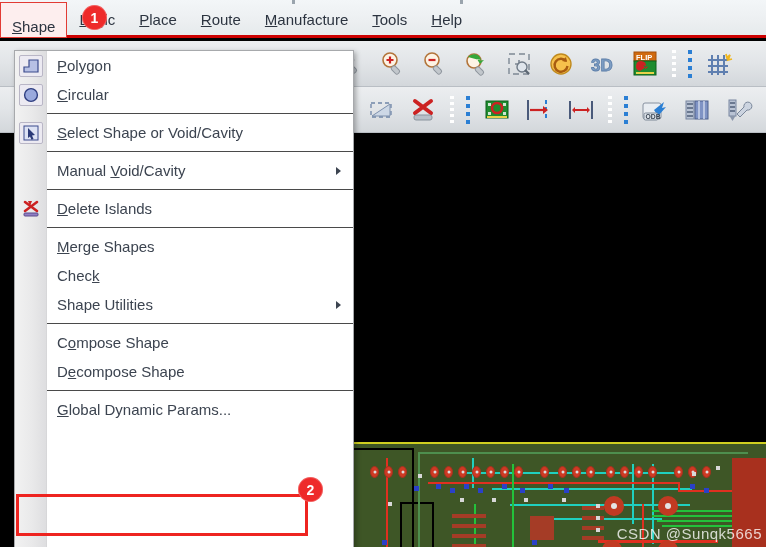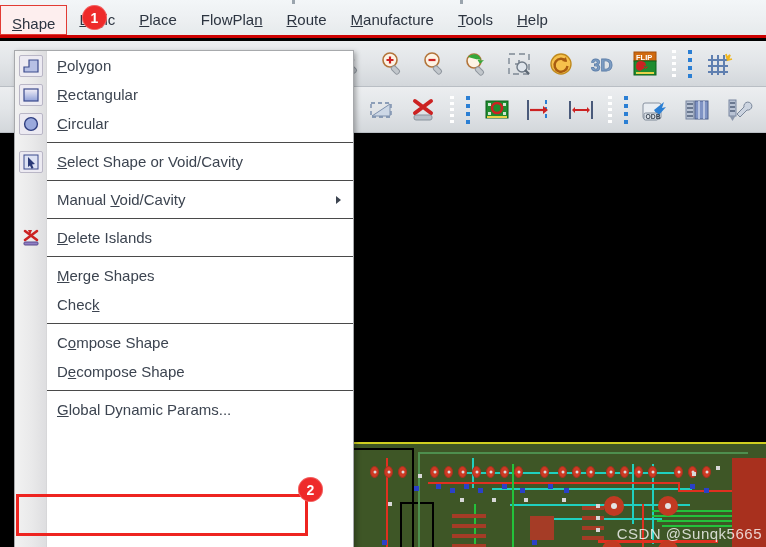--- a/index.html
+++ b/index.html
@@ -33,21 +33,21 @@
     color: #2c3440;
     padding: 3px 12px 4px 12px;
     white-space: nowrap;
     line-height: 1;
   }
   .menu-top u { text-decoration: underline; }
   .menu-top.active {
     background: #fdeeee;
     border: 1.5px solid #e23b34;
     color: #2c3440;
-    padding: 10px 11px 3px 11px;
+    padding: 16px 11px 3px 11px;
   }
   .tick {
     position:absolute; width:3px; height:4px; background:#9aa4ad; top:0;
   }
 
   
   .toolbar {
     position: absolute;
     background: linear-gradient(180deg,#eceef0 0%,#e2e5e8 48%,#d3d7db 100%);
     border-bottom: 1px solid #b9bec4;
@@ -199,21 +199,20 @@
 
 <div id="app">
 
   <div class="menubar">
     <div class="tick" style="left:292px;"></div>
     <div class="tick" style="left:460px;"></div>
     <div class="menubar-items">
       <div class="menu-top active"><u>S</u>hape</div>
       <div class="menu-top"><u>L</u>ogic</div>
       <div class="menu-top"><u>P</u>lace</div>
-      <div class="menu-top">FlowPla<u>n</u></div>
       <div class="menu-top"><u>R</u>oute</div>
       <div class="menu-top"><u>M</u>anufacture</div>
       <div class="menu-top"><u>T</u>ools</div>
       <div class="menu-top"><u>H</u>elp</div>
     </div>
   </div>
 
   <div class="toolbar" id="toolbar-row1">
     <div class="tb-icons" style="left:330px;">
       <div class="tb-btn">
@@ -538,34 +537,20 @@
     <div class="mi">
       <span class="mi-ico framed">
         <svg width="16" height="15" viewBox="0 0 16 15">
           <path d="M1 9h5V2h9v12H1z" fill="#b7c0e4" stroke="#3b4a8c" stroke-width="1.2"></path>
         </svg>
       </span>
       <span class="lbl"><u>P</u>olygon</span>
     </div>
     <div class="mi">
       <span class="mi-ico framed">
-        <svg width="16" height="14" viewBox="0 0 16 14">
-          <rect x="1" y="1" width="14" height="12" fill="url(#rg)" stroke="#3b4a8c" stroke-width="1.2"></rect>
-          <defs>
-              <linearGradient id="rg" x1="0" y1="0" x2="0" y2="1">
-            <stop offset="0" stop-color="#f4f0f8"></stop>
-                <stop offset="1" stop-color="#8fa0d8"></stop>
-          </linearGradient>
-            </defs>
-        </svg>
-      </span>
-      <span class="lbl"><u>R</u>ectangular</span>
-    </div>
-    <div class="mi">
-      <span class="mi-ico framed">
         <svg width="16" height="16" viewBox="0 0 16 16">
           <circle cx="8" cy="8" r="6.4" fill="#9aa9dd" stroke="#2f3e80" stroke-width="1.4"></circle>
         </svg>
       </span>
       <span class="lbl"><u>C</u>ircular</span>
     </div>
 
     <div class="sep-outer">
         <div class="sep"></div>
       </div>
@@ -607,20 +592,24 @@
     <div class="sep-outer">
         <div class="sep"></div>
       </div>
 
     <div class="mi">
       <span class="lbl"><u>M</u>erge Shapes</span>
     </div>
     <div class="mi">
       <span class="lbl">Chec<u>k</u></span>
     </div>
+    <div class="mi">
+      <span class="lbl">Shape Utilities</span>
+      <span class="arrow"></span>
+    </div>
 
     <div class="sep-outer">
         <div class="sep"></div>
       </div>
 
     <div class="mi">
       <span class="lbl">C<u>o</u>mpose Shape</span>
     </div>
     <div class="mi">
       <span class="lbl">D<u>e</u>compose Shape</span>

